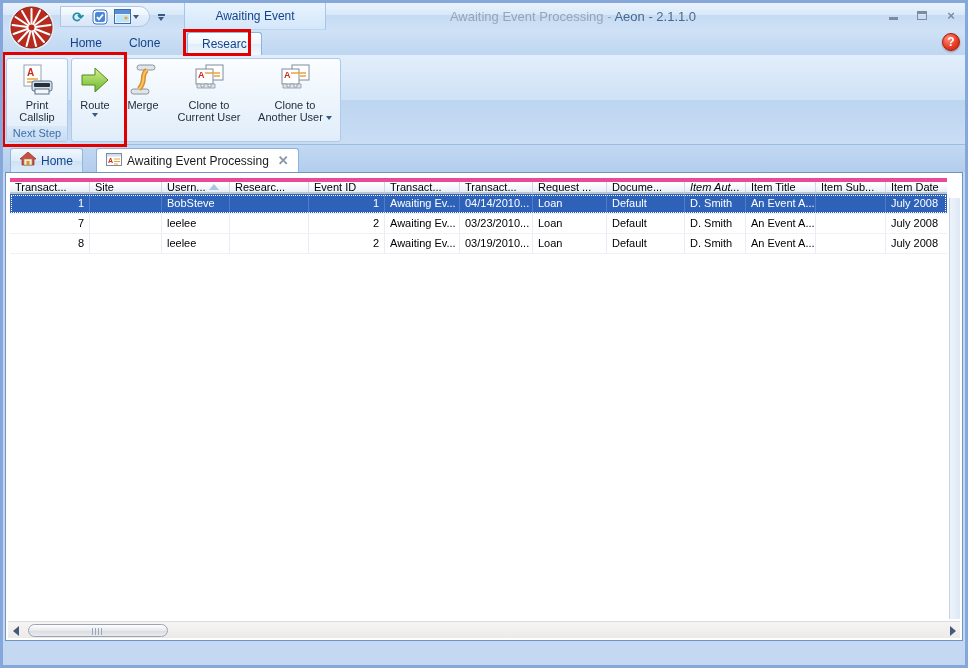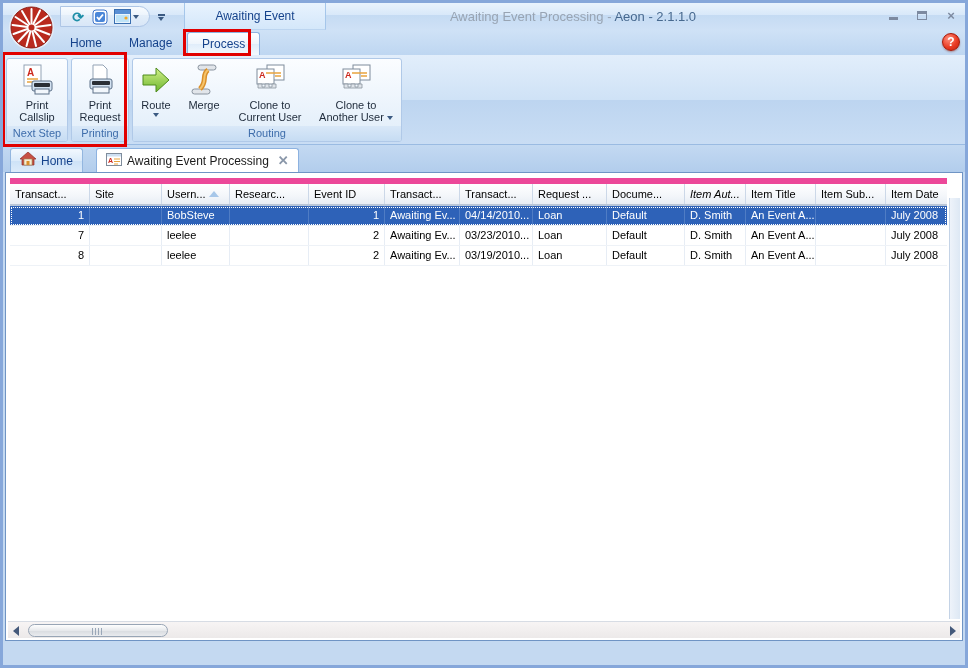--- a/index.html
+++ b/index.html
@@ -69,21 +69,21 @@
   .dtab{position:absolute;bottom:0;height:24px;display:flex;align-items:center;gap:5px;padding:0 9px;
     font-size:12px;color:#15428b;cursor:pointer;border:1px solid #93b6df;border-bottom:none;border-radius:3px 3px 0 0;
     background:linear-gradient(#f2f8fe,#dcebfa 50%,#cde2f7 51%,#dcebfa);}
   .dtab.active{background:#ffffff;border-color:#8db2e0;color:#1a1a1a;}
   .dtab .closex{color:#8a97a9;font-weight:bold;font-size:13px;margin-left:4px;cursor:pointer;}
 
   
   .content{position:absolute;left:2px;top:169px;right:2px;bottom:24px;background:#ffffff;
     border:1px solid #6f94c4;}
   .gridwrap{position:absolute;left:4px;top:5px;right:15px;bottom:21px;overflow:hidden;font-size:11px;}
-  .ghrow{display:flex;height:28px;border-top:6px solid #ec4899;border-bottom:2px solid #b9c6d8;}
+  .ghrow{display:flex;height:16px;border-top:4px solid #ec4899;border-bottom:2px solid #b9c6d8;}
   .gcell{flex:0 0 auto;padding:0 5px;line-height:19px;overflow:hidden;white-space:nowrap;}
   .ghead{display:flex;align-items:center;gap:3px;cursor:pointer;color:#000;
     background:linear-gradient(#ffffff,#f3f6fa 60%,#e8edf4);border-right:1px solid #ccd8e8;}
   .ghead span{overflow:hidden;white-space:nowrap;}
   .sortasc{width:0;height:0;border-left:5px solid transparent;border-right:5px solid transparent;border-bottom:6px solid #a7c7e9;flex:0 0 auto;}
   .grow{display:flex;height:20px;border-bottom:1px solid #eef2f7;cursor:default;}
   .grow .gcell{line-height:19px;border-right:1px solid #e7edf5;color:#000;}
   .grow.sel{background:#2e62b8;outline:1px dotted #ffffff;outline-offset:-2px;}
   .grow.sel .gcell{color:#ffffff;border-right-color:#4f7cc4;}
   .gcell.num{text-align:right;}
@@ -176,22 +176,22 @@
         <line x1="23.5" y1="23.5" x2="42.5" y2="21"></line>
         <line x1="23.5" y1="23.5" x2="39.5" y2="12"></line>
         <line x1="23.5" y1="23.5" x2="32" y2="6.5"></line>
       </g>
       <circle cx="23.5" cy="23.5" r="3" fill="#b92a1e"></circle>
     </svg>
   </div>
 
   <div class="tabrow">
     <div class="rtab" style="left:53px;">Home</div>
-    <div class="rtab" style="left:112px;">Manage</div>
-    <div class="rtab active" style="left:184px;">Process</div>
+    <div class="rtab" style="left:112px;">Clone</div>
+    <div class="rtab active" style="left:184px;">Researc</div>
     <div class="help-btn">?</div>
   </div>
 
   <div class="ribbon">
     <div class="rgroups">
 
       <div class="rgroup">
         <div class="rbtns">
           <div class="rbtn" style="width:56px;">
             <span class="ricon">
@@ -204,36 +204,20 @@
                 <rect x="14" y="20" width="16" height="4" rx="1" fill="#2a2f36"></rect>
                 <rect x="15" y="26" width="14" height="5" fill="#f2f7fc" stroke="#5d7188"></rect>
               </svg>
             </span>
             <span class="rlabel">Print Callslip</span>
           </div>
         </div>
         <div class="glabel">Next Step</div>
       </div>
 
-      <div class="rgroup">
-        <div class="rbtns">
-          <div class="rbtn" style="width:52px;">
-            <span class="ricon">
-              <svg width="34" height="34" viewBox="0 0 34 34">
-                <path d="M10 2 h10 l4 4 v12 h-14 z" fill="#ffffff" stroke="#93a3b5"></path>
-                <rect x="7" y="16" width="22" height="10" rx="2" fill="#d3e2f1" stroke="#5d7188"></rect>
-                <rect x="9" y="18" width="18" height="4" rx="1" fill="#2a2f36"></rect>
-                <rect x="10" y="24" width="16" height="6" fill="#f2f7fc" stroke="#5d7188"></rect>
-              </svg>
-            </span>
-            <span class="rlabel">Print Request</span>
-          </div>
-        </div>
-        <div class="glabel">Printing</div>
-      </div>
 
       <div class="rgroup">
         <div class="rbtns" style="gap:4px;">
           <div class="rbtn" style="width:42px;">
             <span class="ricon">
               <svg width="34" height="34" viewBox="0 0 34 34">
                 <defs>
                     <linearGradient id="grn" x1="0" y1="0" x2="0" y2="1">
                   <stop offset="0" stop-color="#d3f08a"></stop>
                       <stop offset="1" stop-color="#6cb62e"></stop>
@@ -276,21 +260,20 @@
                 <rect x="4" y="6" width="17" height="15" fill="#ffffff" stroke="#7f8c9b"></rect>
                 <text x="6" y="15" font-size="9" font-weight="bold" fill="#cc2a1e">A</text>
                 <line x1="13" y1="10" x2="28" y2="10" stroke="#e8a33d" stroke-width="1.5"></line>
                 <line x1="22" y1="13" x2="28" y2="13" stroke="#e8a33d" stroke-width="1.5"></line>
                 <path d="M5 21 h4 v3 h3 v-3 h4 v3 h3 v-3 h4 v4 h-18 z" fill="#dfe4ea" stroke="#8a94a0" stroke-width="0.8"></path>
               </svg>
             </span>
             <span class="rlabel"><span>Clone to Another User</span><span class="tri-down inline-drop"></span></span>
           </div>
         </div>
-        <div class="glabel">Routing</div>
       </div>
 
     </div>
   </div>
 
   <div class="red-box process"></div>
   <div class="red-box groups"></div>
 
   <div class="doctabs">
     <div class="dtab" style="left:7px;">

